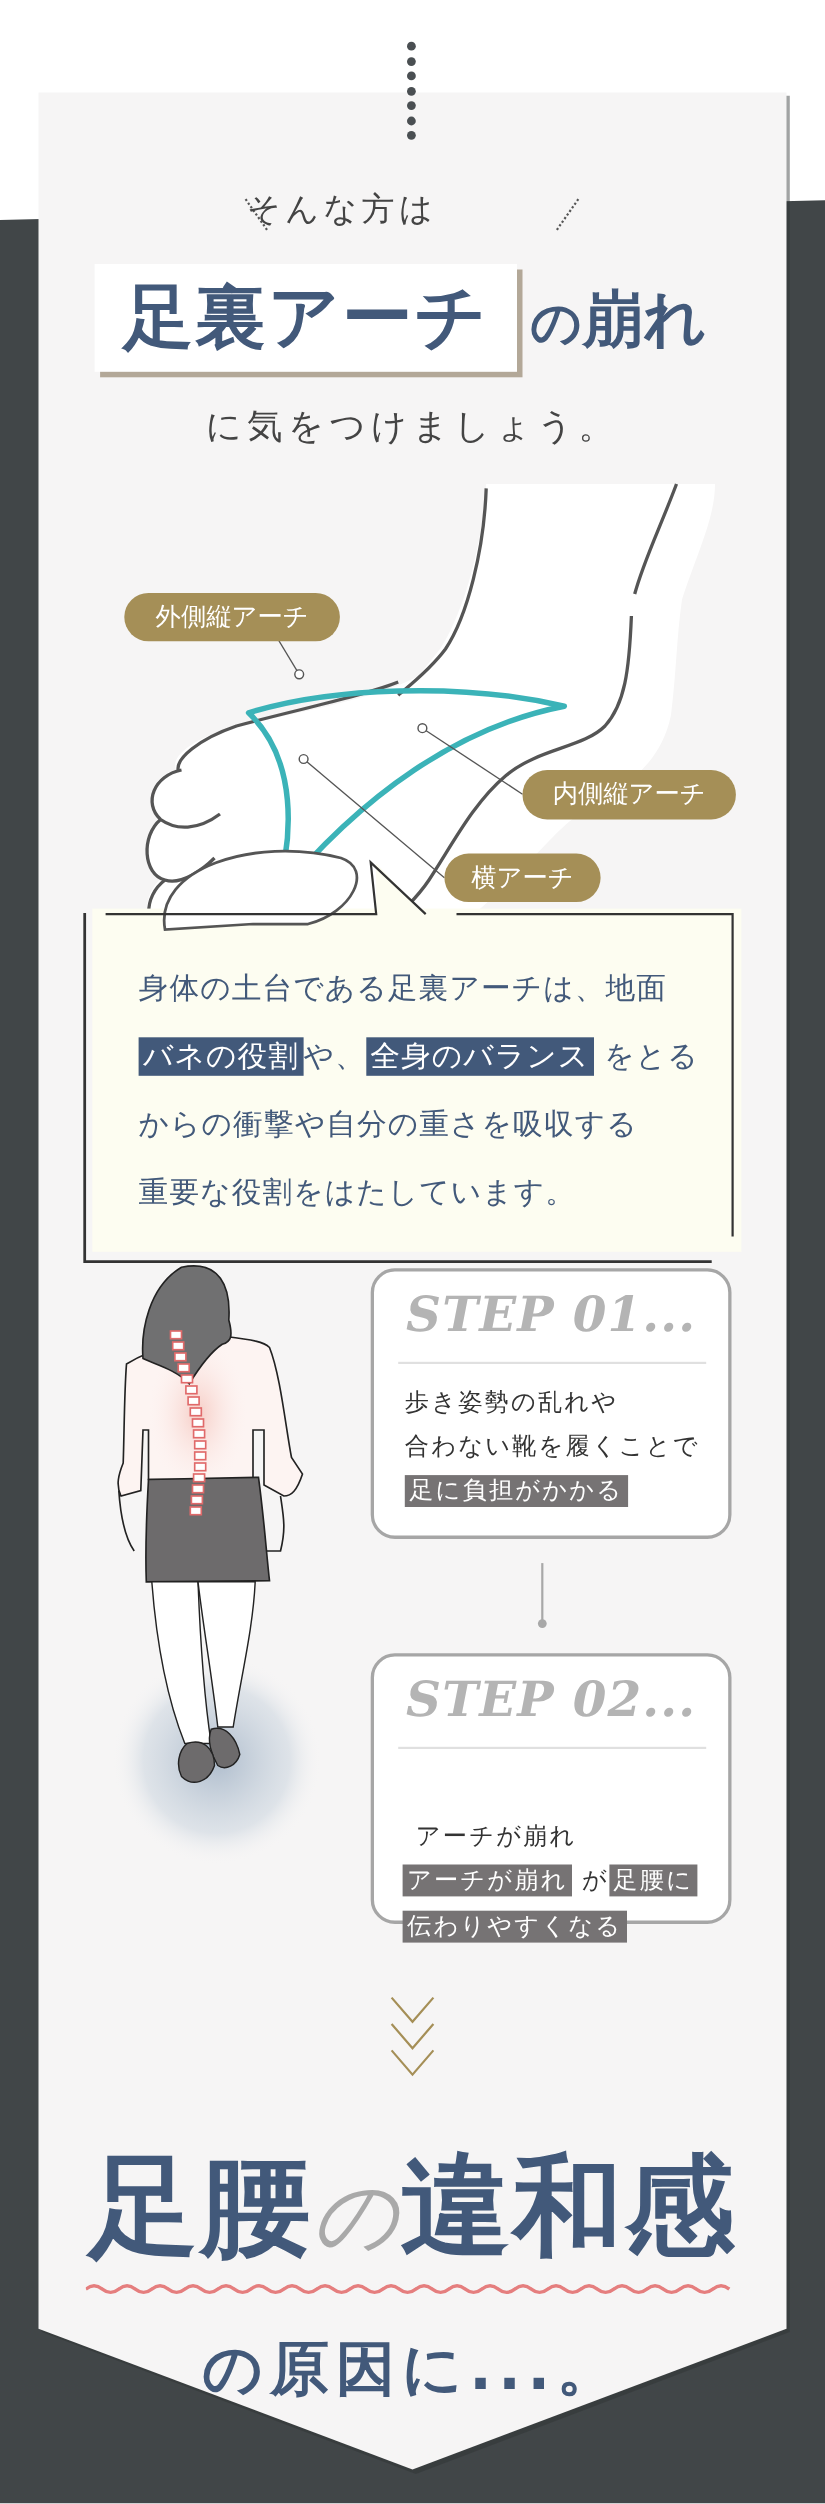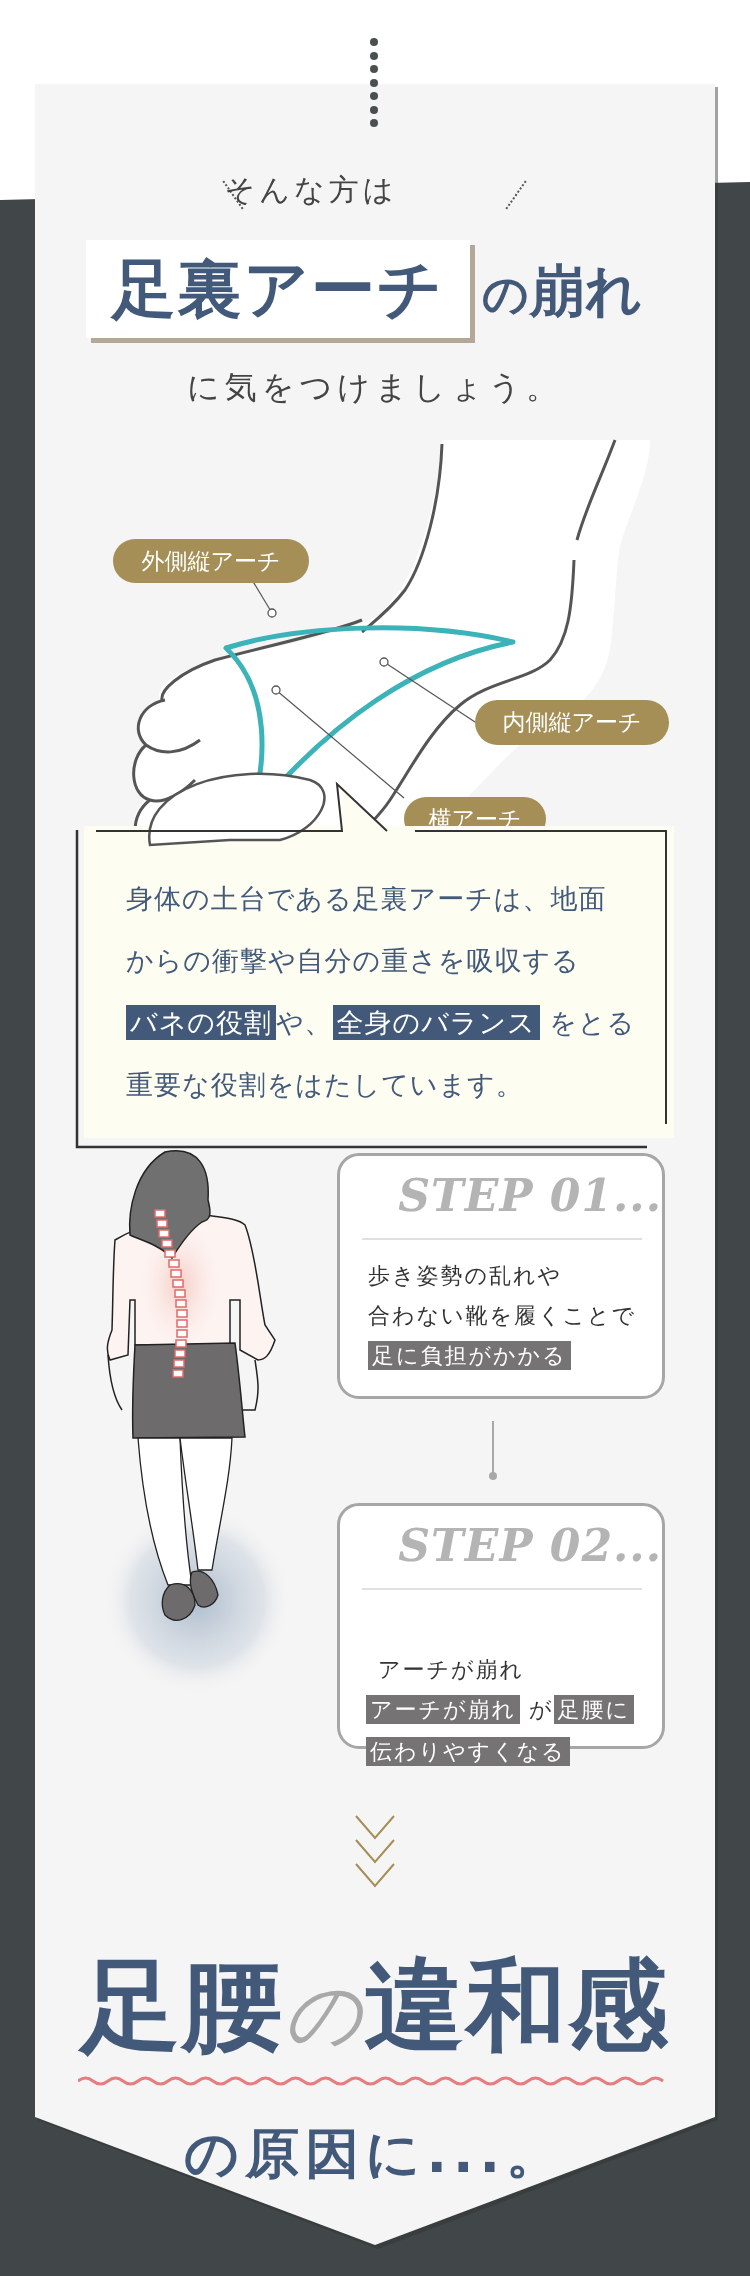--- a/index.html
+++ b/index.html
@@ -25,21 +25,21 @@
 
   .sub { left: 0; width: 750px; top: 366px; text-align: center; font-family: "DejaVu Serif", "Liberation Serif", serif; font-size: 32px; color: #444; letter-spacing: 5px; }
 
   .pill { position: absolute; background: #a58f57; color: #fff; border-radius: 24px; font-size: 23px; text-align: center; }
 
   .speech-fill { left: 84px; top: 826px; width: 590px; height: 312px; background: #fdfdf1; }
   .speech-text { left: 126px; top: 868px; width: 520px; font-size: 27px; color: #42597a; line-height: 62px; letter-spacing: 1px; }
   .mark-navy { background: #42597a; color: #fff; padding: 2px 4px; }
 
   .step-box { position: absolute; left: 337px; width: 328px; height: 246px; border: 3px solid #a6a6a6; border-radius: 22px; background: #fff; }
-  .step-title { position: absolute; left: 0; width: 100%; top: 14px; text-align: right; font-family: "DejaVu Serif", "Liberation Serif", serif; font-style: italic; font-weight: bold; font-size: 44px; color: #b4b4b4; letter-spacing: 1px; }
+  .step-title { position: absolute; left: 0; width: 100%; top: 14px; text-align: center; font-family: "DejaVu Serif", "Liberation Serif", serif; font-style: italic; font-weight: bold; font-size: 44px; color: #b4b4b4; letter-spacing: 1px; }
   .step-rule { position: absolute; left: 22px; right: 20px; top: 82px; height: 2px; background: #e0e0e0; }
   .step-lines { position: absolute; left: 28px; top: 100px; width: 290px; font-size: 22px; color: #333; line-height: 40px; letter-spacing: 2px; }
   .mark-gray { background: #767374; color: #fff; padding: 2px 4px; }
 
   .connector { left: 492px; top: 1421px; width: 2px; height: 54px; background: #a8a8a8; }
   .connector-dot { left: 489px; top: 1472px; width: 8px; height: 8px; border-radius: 50%; background: #a8a8a8; }
 
   .big { left: 0; width: 750px; top: 1940px; text-align: center; font-family: "DejaVu Serif", "Liberation Serif", serif; font-weight: bold; font-size: 100px; color: #42597a; letter-spacing: 2px; }
   .big .no { font-style: italic; font-weight: normal; color: #a9a9a9; font-size: 76px; }
   .cause { left: 0; width: 750px; top: 2118px; text-align: center; font-size: 54px; font-weight: bold; color: #42597a; letter-spacing: 6px; }
@@ -93,36 +93,36 @@
   <line x1="240" y1="560" x2="272" y2="613" stroke="#555" stroke-width="1.2"></line>
   <circle cx="272" cy="613" r="4" fill="#fff" stroke="#555" stroke-width="1.3"></circle>
   <line x1="384" y1="662" x2="475" y2="722" stroke="#555" stroke-width="1.2"></line>
   <circle cx="384" cy="662" r="4" fill="#fff" stroke="#555" stroke-width="1.3"></circle>
   <line x1="276" y1="690" x2="404" y2="798" stroke="#555" stroke-width="1.2"></line>
   <circle cx="276" cy="690" r="4" fill="#fff" stroke="#555" stroke-width="1.3"></circle>
 </svg>
 
 <div class="pill" style="left:113px;top:539px;width:196px;height:44px;line-height:44px;">外側縦アーチ</div>
 <div class="pill" style="left:475px;top:700px;width:194px;height:45px;line-height:45px;">内側縦アーチ</div>
-<div class="pill" style="left:404px;top:776px;width:142px;height:44px;line-height:44px;margin-top:21px;">横アーチ</div>
+<div class="pill" style="left:404px;top:776px;width:142px;height:44px;line-height:44px;">横アーチ</div>
 
 <div class="abs speech-fill"></div>
 <svg class="abs" style="left:0;top:0;" width="750" height="1200" viewBox="0 0 750 1200">
 
   <path d="M150,845 C140,790 230,760 310,780 C340,790 320,830 280,840 L230,840 Z" fill="#fff" stroke="#555" stroke-width="2.5"></path>
   <polygon points="342,785 342,831 385,831" fill="#fdfdf1"></polygon>
   <polyline points="96,831 342,831 337,784 387,831" fill="none" stroke="#333" stroke-width="2"></polyline>
   <polyline points="415,831 666,831 666,1124" fill="none" stroke="#333" stroke-width="2"></polyline>
   <polyline points="77,830 77,1147 647,1147" fill="none" stroke="#333" stroke-width="2.5"></polyline>
 </svg>
 
 <div class="abs speech-text">
   <div>身体の土台である足裏アーチは、地面</div>
+  <div><span class="mark-navy">バネの役割</span><span>や、</span><span class="mark-navy">全身のバランス</span> <span>をとる</span></div>
   <div>からの衝撃や自分の重さを吸収する</div>
-  <div><span class="mark-navy">バネの役割</span><span>や、</span><span class="mark-navy">全身のバランス</span> <span>をとる</span></div>
   <div>重要な役割をはたしています。</div>
 </div>
 
 <svg class="abs" style="left:80px;top:1140px;" width="240" height="620" viewBox="0 0 240 620">
   <defs>
     <radialGradient id="glowBlue" cx="50%" cy="50%" r="50%">
       <stop offset="0%" stop-color="#a6b6c8" stop-opacity="0.9"></stop>
       <stop offset="70%" stop-color="#c6d1dc" stop-opacity="0.5"></stop>
       <stop offset="100%" stop-color="#f6f5f5" stop-opacity="0"></stop>
     </radialGradient>

